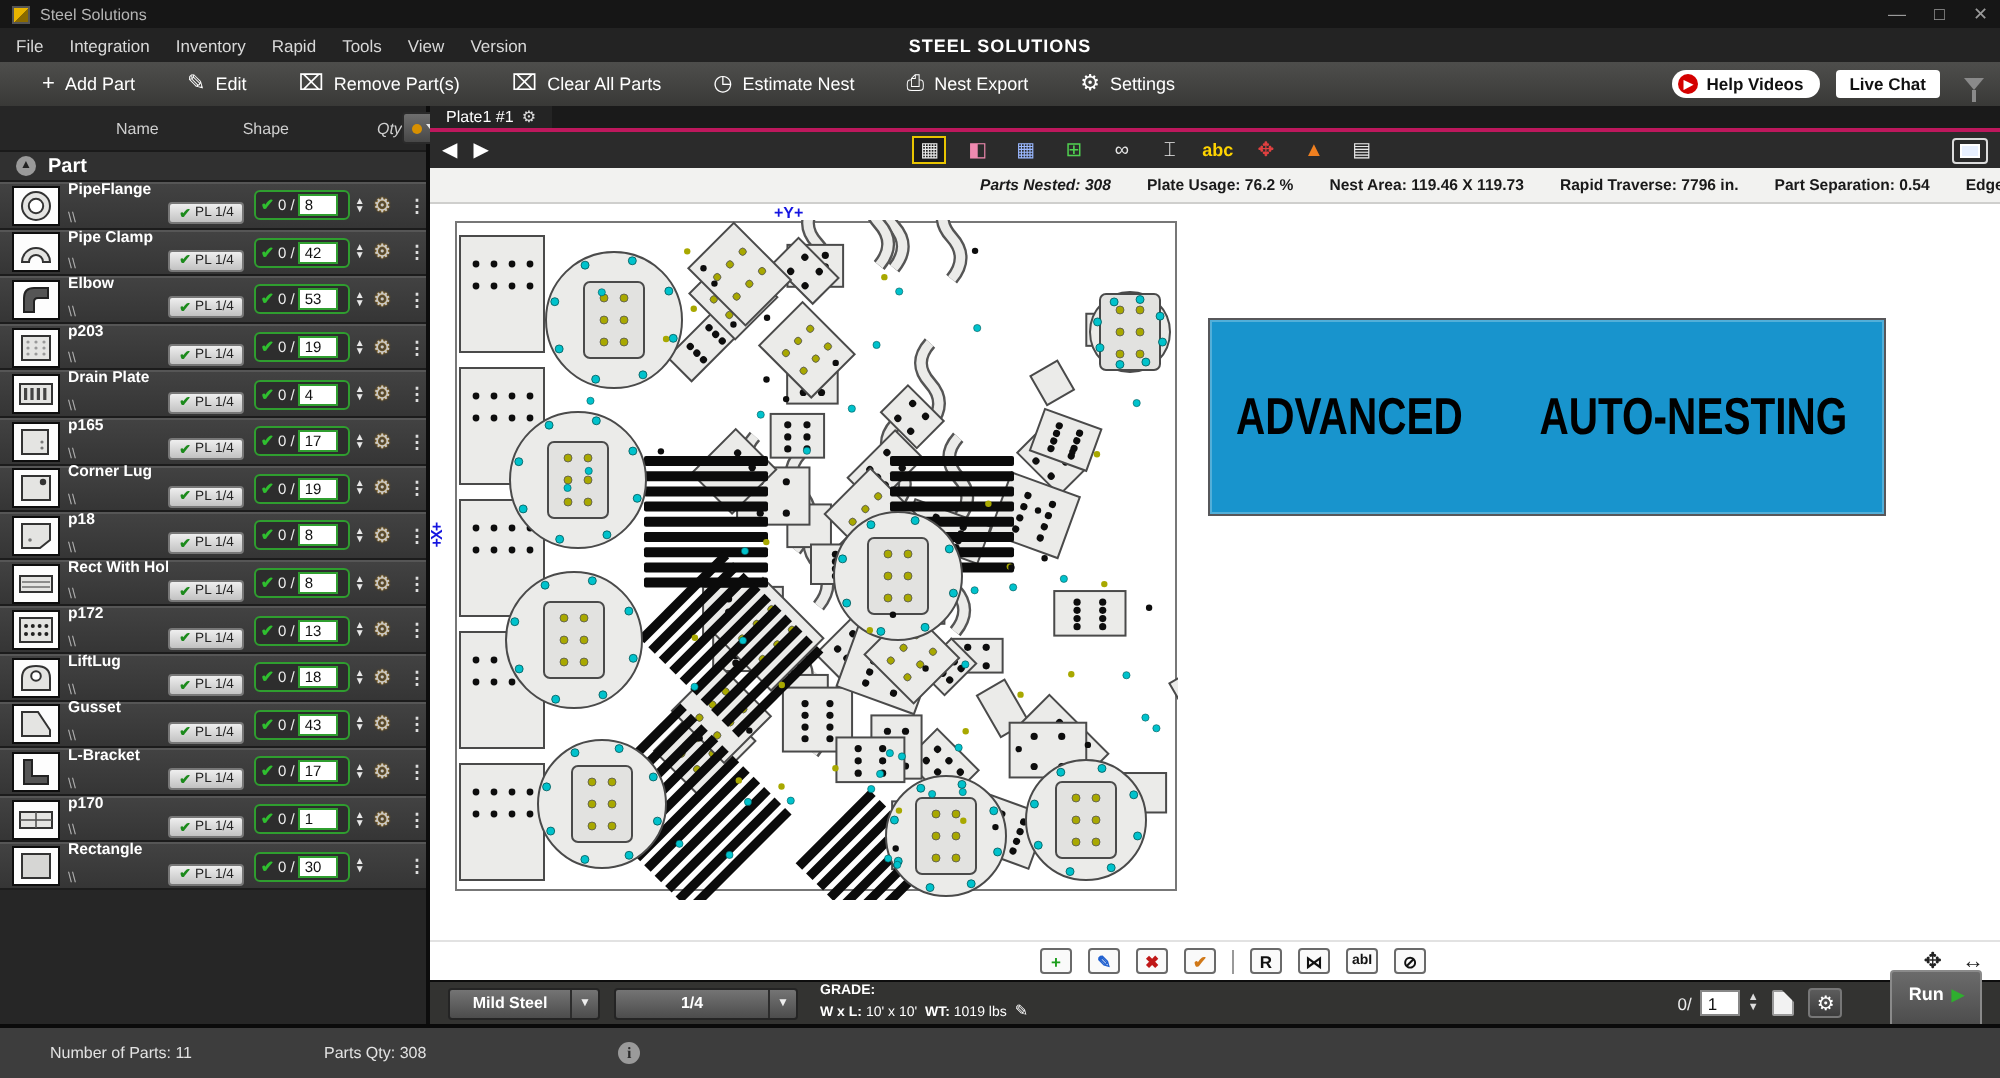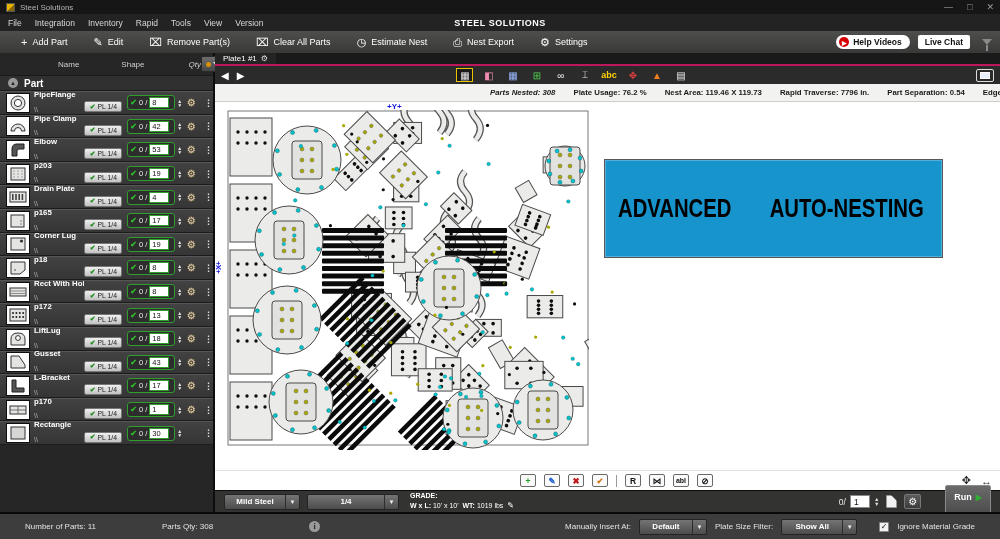--- a/index.html
+++ b/index.html
@@ -1409,29 +1409,15 @@
   </div>
 
   <div class="statusbar">
     <span class="sitem">
       <span>Number of Parts:</span> <span>11</span>
     </span>
     <span class="sitem">
       <span>Parts Qty:</span> <span>308</span>
     </span>
     <span class="infoic">i</span>
-    <span class="s-right">
-      <span class="slbl">Manually Insert At:</span>
-      <span class="drop sdrop">
-        <span class="lbl">Default</span>
-        <span class="car">▼</span>
-      </span>
-      <span class="slbl">Plate Size Filter:</span>
-      <span class="drop sdrop" style="width:76px">
-        <span class="lbl">Show All</span>
-        <span class="car">▼</span>
-      </span>
-      <span class="chk">✓</span>
-      <span class="slbl">Ignore Material Grade</span>
-    </span>
   </div>
 
 </div>
 
 </body></html>

